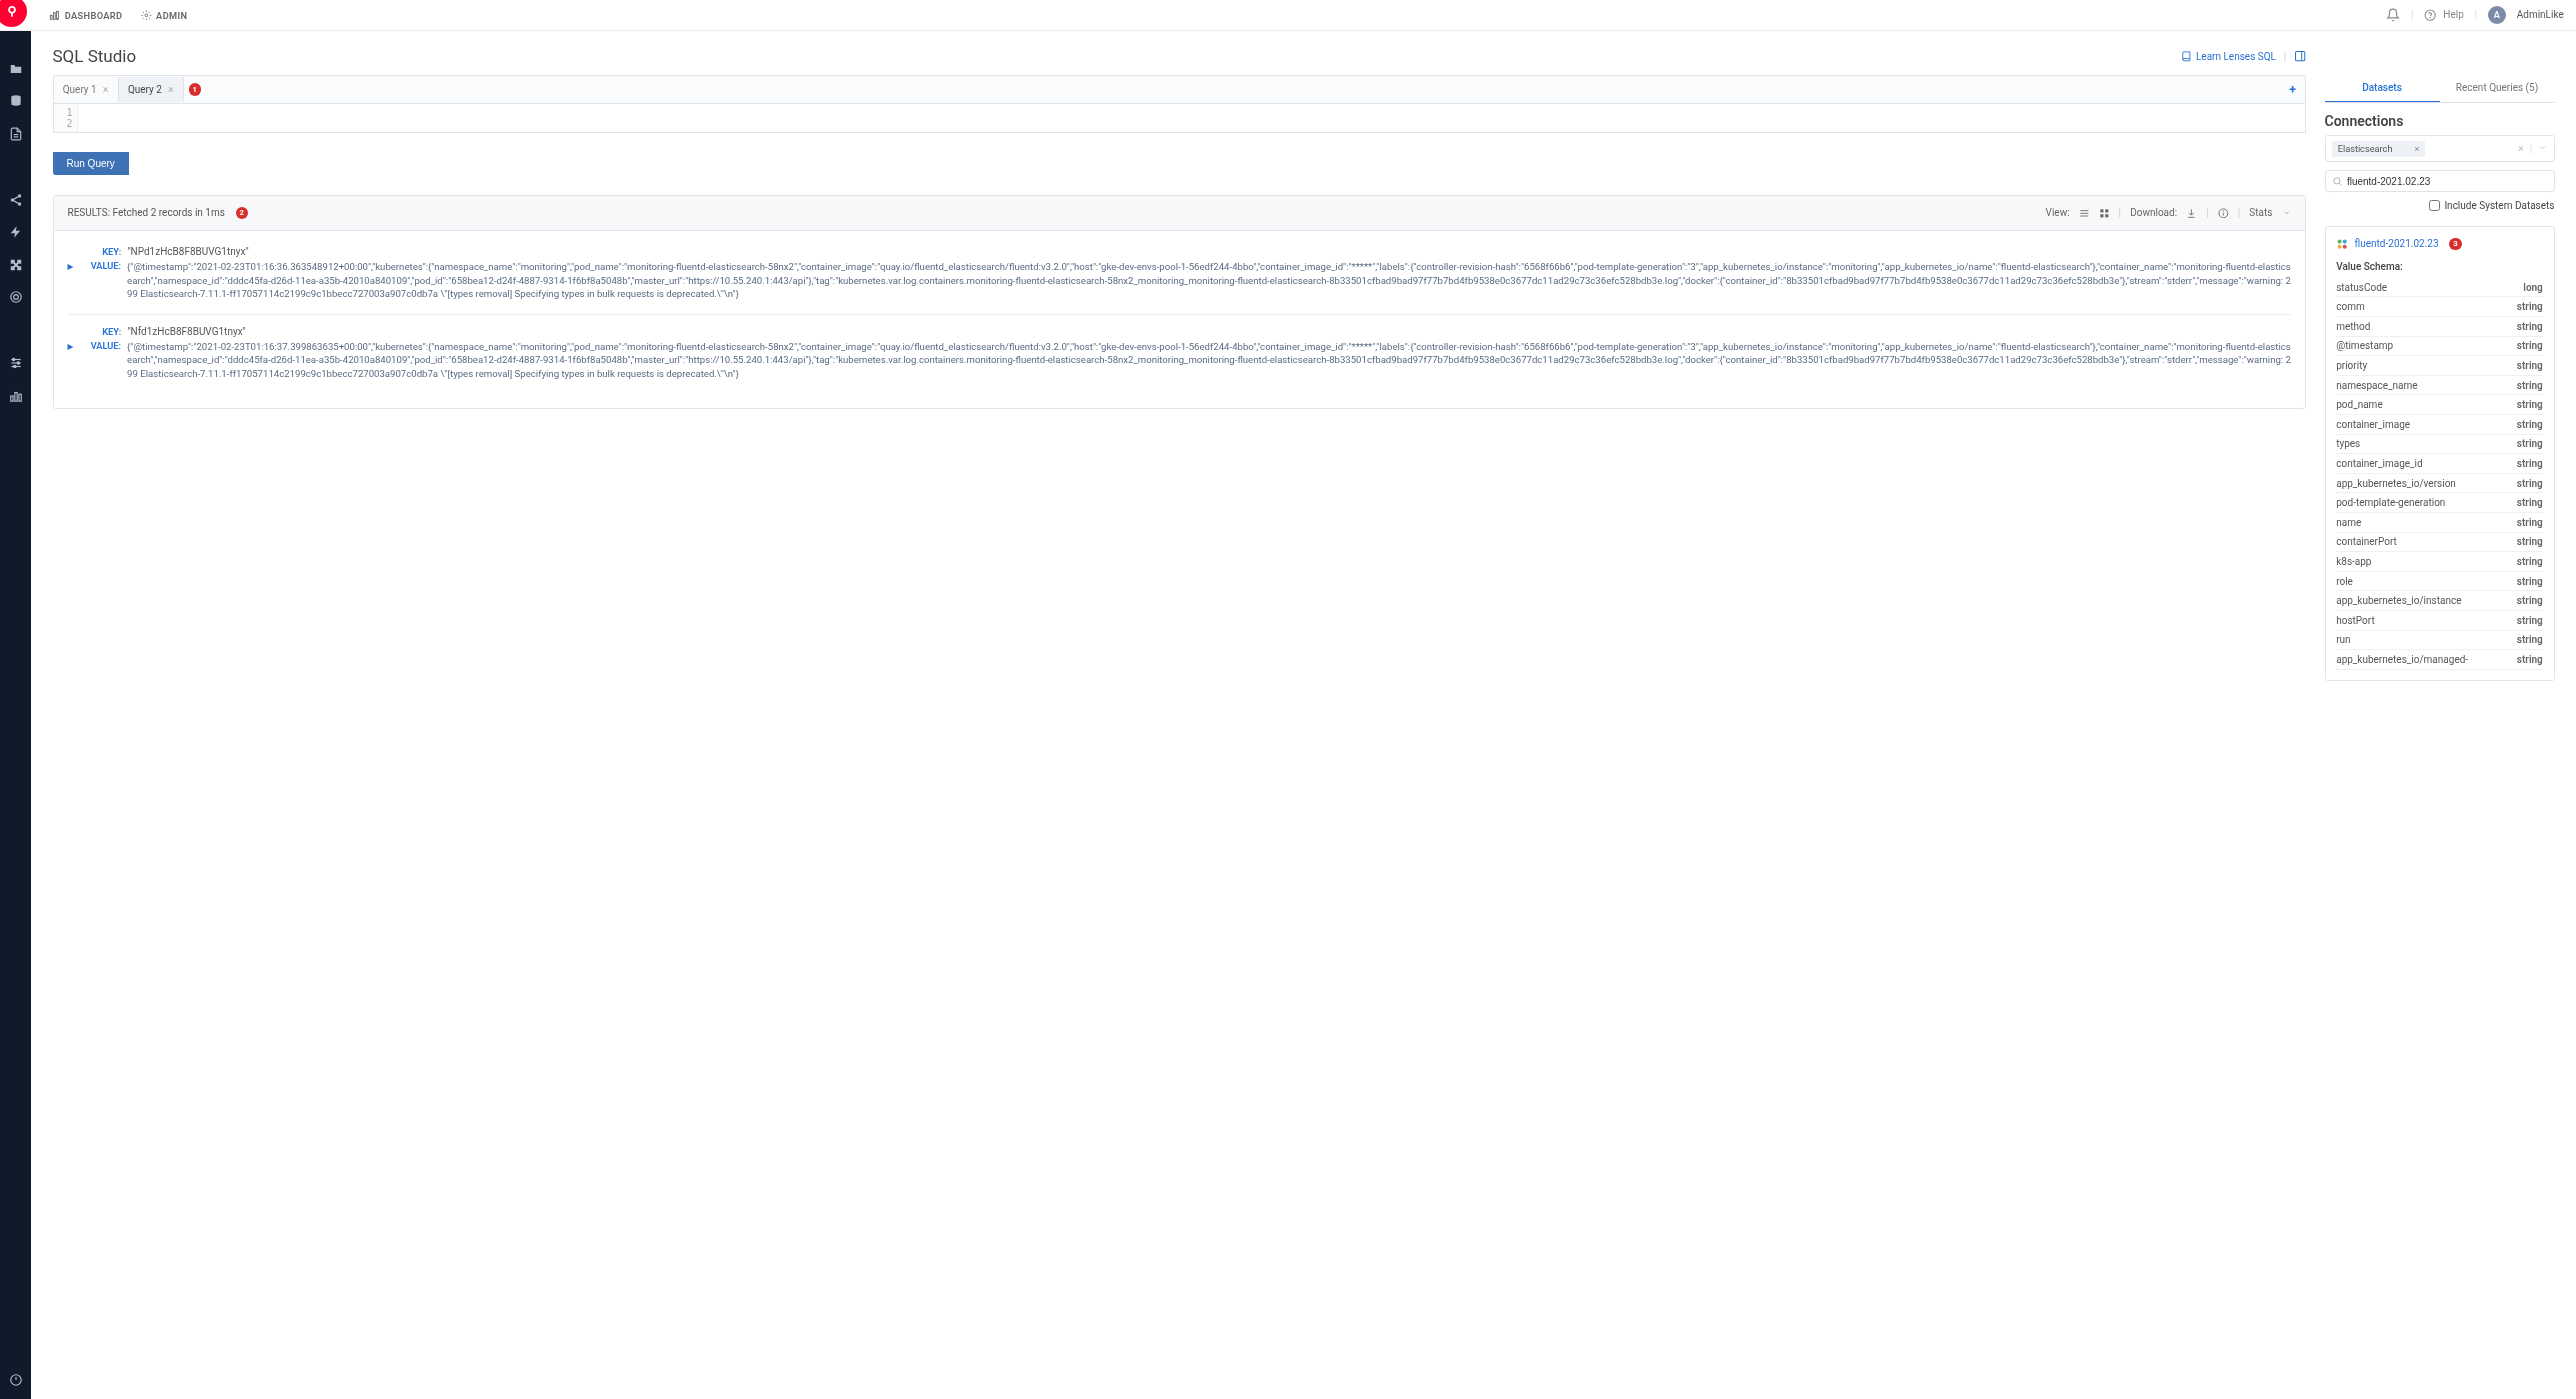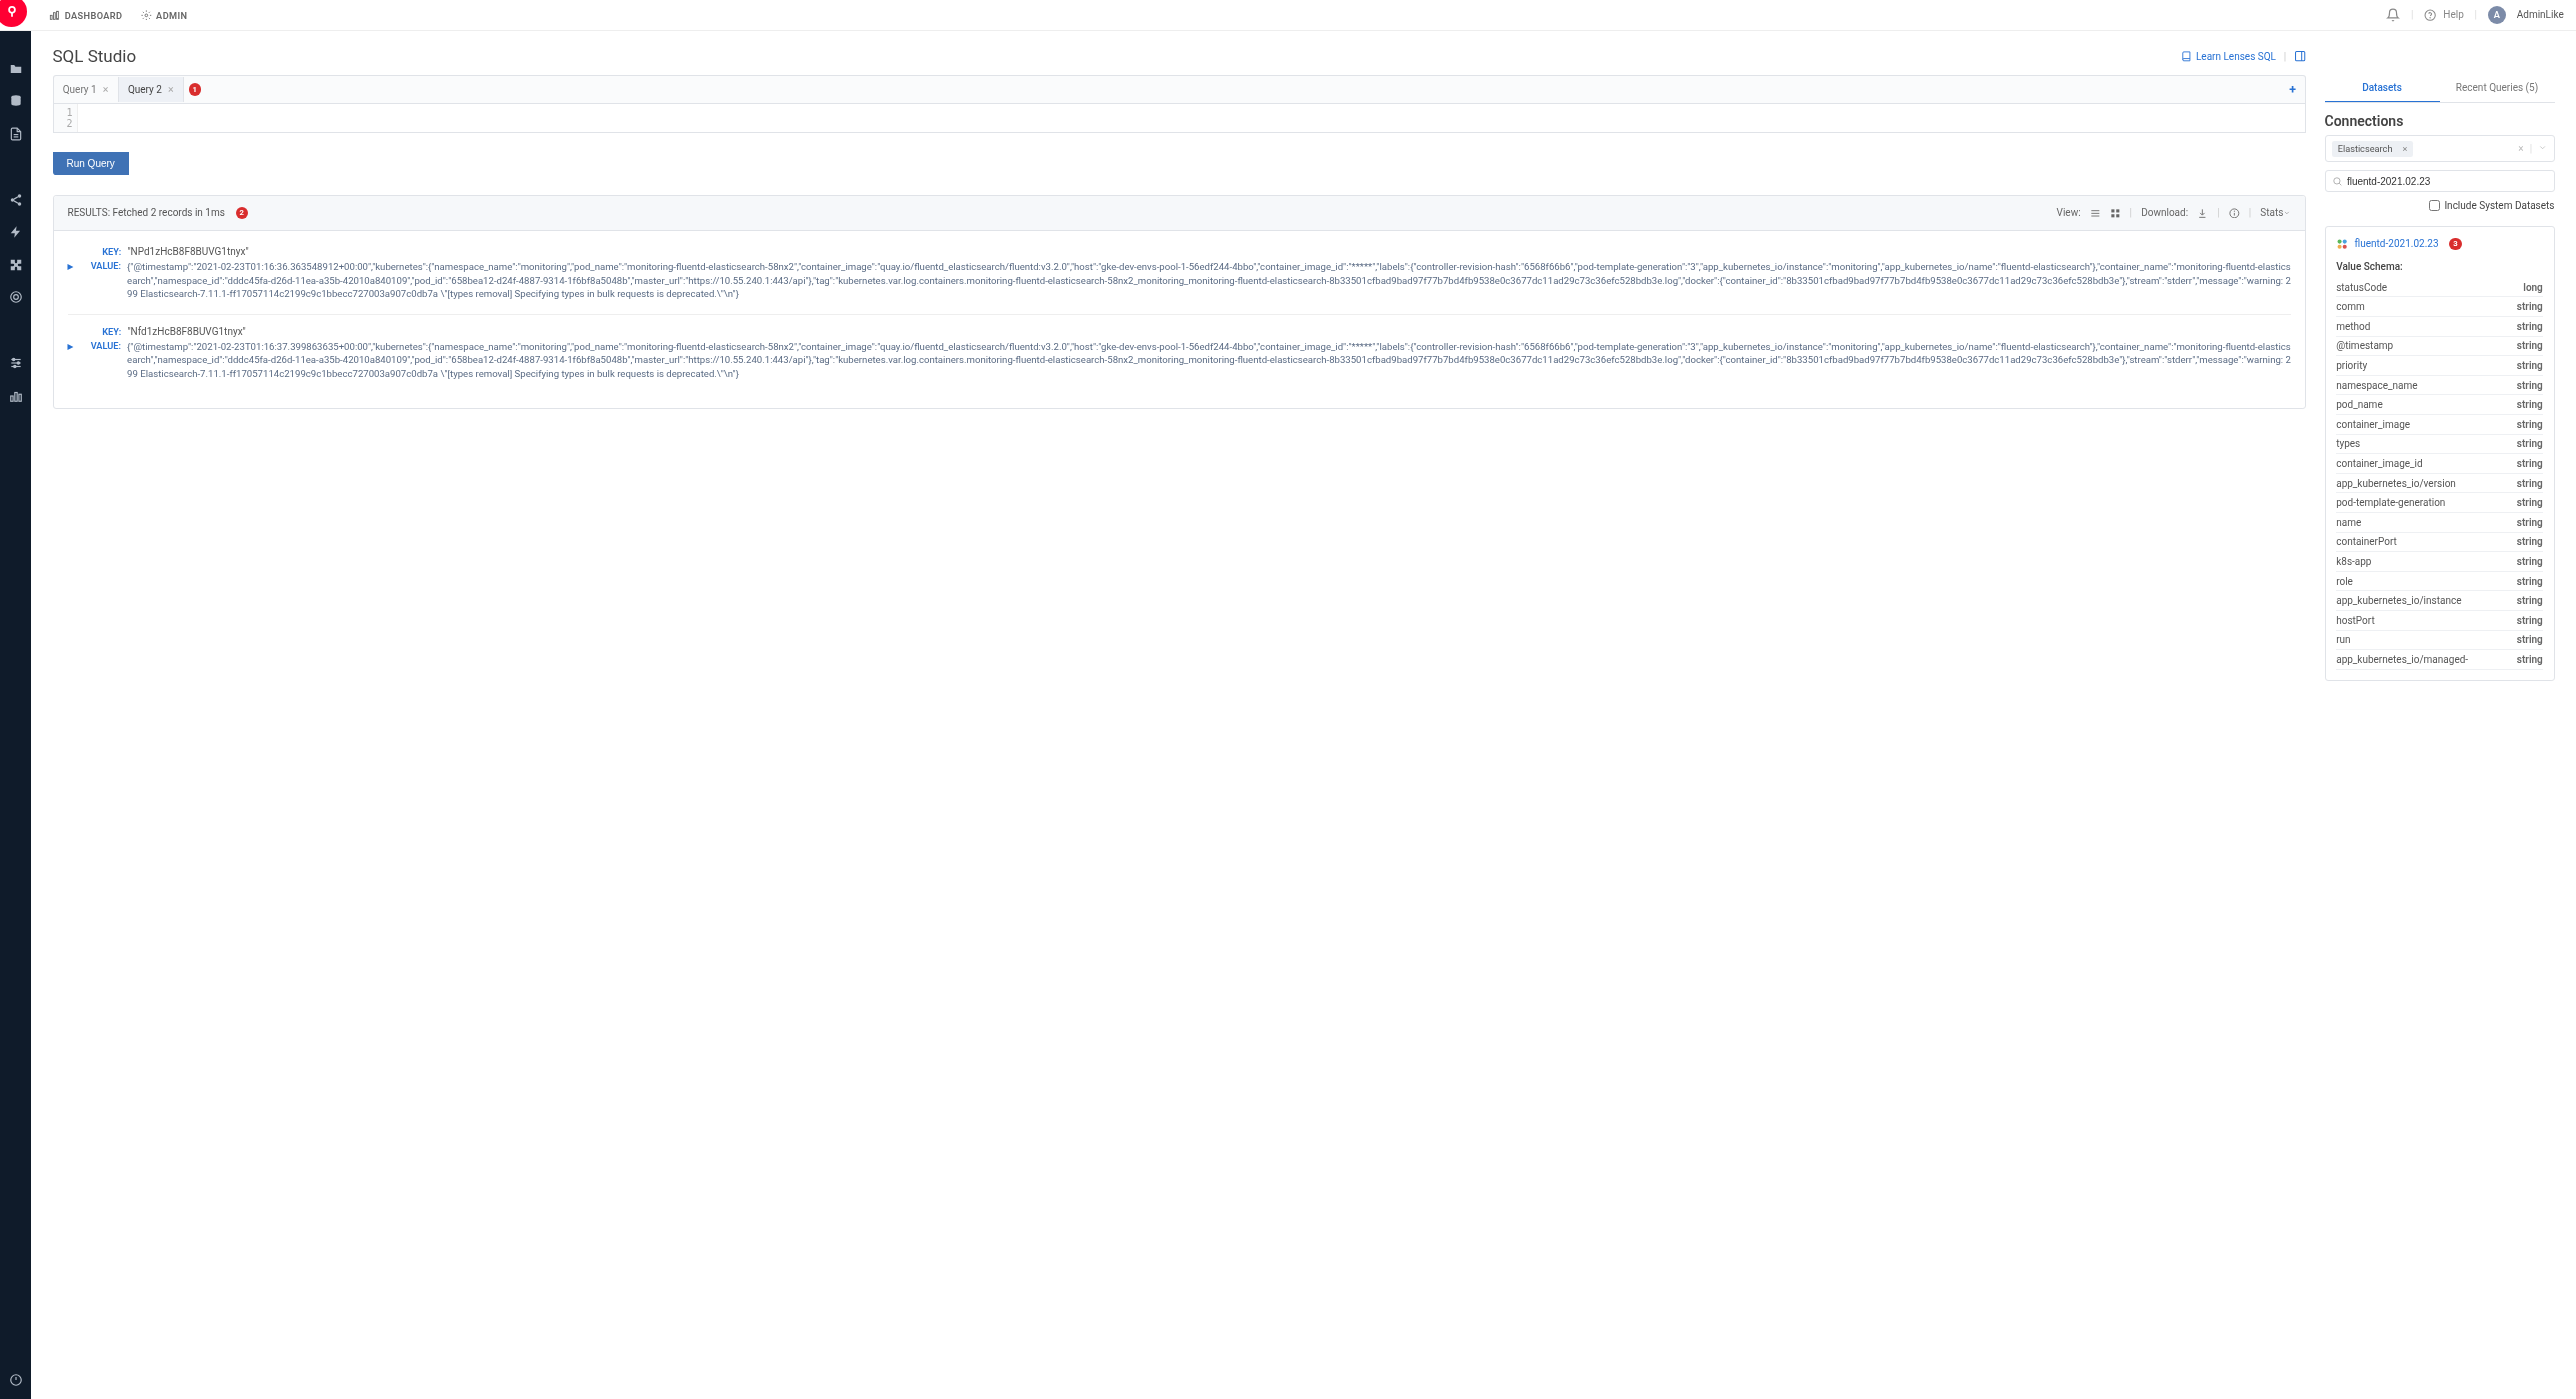--- a/index.html
+++ b/index.html
@@ -68,21 +68,21 @@
 .record-value-label { color: #2872d4; font-weight: 600; font-size: 9.2px; width: 40px; text-align: right; flex-shrink: 0; }
 .record-value-val { color: #5a6b84; font-size: 9.6px; line-height: 1.4; word-break: break-all; }
 .expand-caret { color: #2872d4; font-size: 7.7px; margin-right: 1.5px; flex-shrink: 0; cursor: pointer; margin-top: 2.3px; }
 
 
 .side-tabs { display: flex; border-bottom: 0.8px solid #e0e3e8; margin-bottom: 10.7px; }
 .side-tab { flex: 1; text-align: center; padding: 7.7px 0; font-size: 10px; color: #777; cursor: pointer; border-bottom: 1.5px solid transparent; }
 .side-tab.active { color: #2872d4; border-bottom-color: #2872d4; font-weight: 500; }
 .side-section-label { font-size: 14px; font-weight: 600; color: #444; margin-bottom: 6.1px; }
 .conn-box { border: 0.8px solid #e0e3e8; border-radius: 3.1px; padding: 4.6px 6.1px; display: flex; align-items: center; gap: 4.6px; margin-bottom: 7.7px; }
-.conn-chip { background: #edf0f4; border-radius: 2.3px; padding: 2.3px 6.1px; font-size: 9.2px; color: #555; display: flex; align-items: center; gap: 10px; justify-content: space-between; }
+.conn-chip { background: #edf0f4; border-radius: 2.3px; padding: 2.3px 6.1px; font-size: 9.2px; color: #555; display: flex; align-items: center; gap: 22px; justify-content: space-between; }
 .conn-chip .chip-x { color: #888; cursor: pointer; }
 .conn-box-right { margin-left: auto; display: flex; gap: 6.1px; color: #bbb; }
 .search-box { border: 0.8px solid #e0e3e8; border-radius: 3.1px; padding: 4.6px 6.1px; display: flex; align-items: center; gap: 4.6px; margin-bottom: 7.7px; color: #888; }
 .search-box input { border: none; outline: none; font-size: 10px; flex: 1; color: #333; }
 .checkbox-row { display: flex; align-items: center; gap: 4.6px; font-size: 10px; color: #444; justify-content: flex-end; margin-bottom: 15.3px; }
 .checkbox-row input { width: 10.7px; height: 10.7px; }
 
 .dataset-card { border: 0.8px solid #e0e3e8; border-radius: 3.1px; padding: 10.7px; }
 .dataset-card-header { display: flex; align-items: center; gap: 6.1px; margin-bottom: 10.7px; }
 .dataset-icon { width: 12.3px; height: 12.3px; }
@@ -300,21 +300,21 @@
                 </span>
               <span class="divider">|</span>
               <span>
                   <svg width="10.7" height="10.7" viewBox="0 0 24 24" fill="none" stroke="#666" stroke-width="2">
                     <circle cx="12" cy="12" r="10"></circle>
                     <line x1="12" y1="11" x2="12" y2="17"></line>
                     <circle cx="12" cy="7" r="0.5" fill="#666"></circle>
                   </svg>
                 </span>
               <span class="divider">|</span>
-              <span style="display:flex;align-items:center;gap:0;">
+              <span style="display:flex;align-items:center;gap:11px;">
                 <span>Stats</span>
                 <svg width="7.7" height="7.7" viewBox="0 0 24 24" fill="none" stroke="#888" stroke-width="2">
                     <polyline points="6 9 12 15 18 9"></polyline>
                   </svg>
               </span>
             </div>
           </div>
           <div class="results-body">
             <div class="record">
               <div class="record-row">

